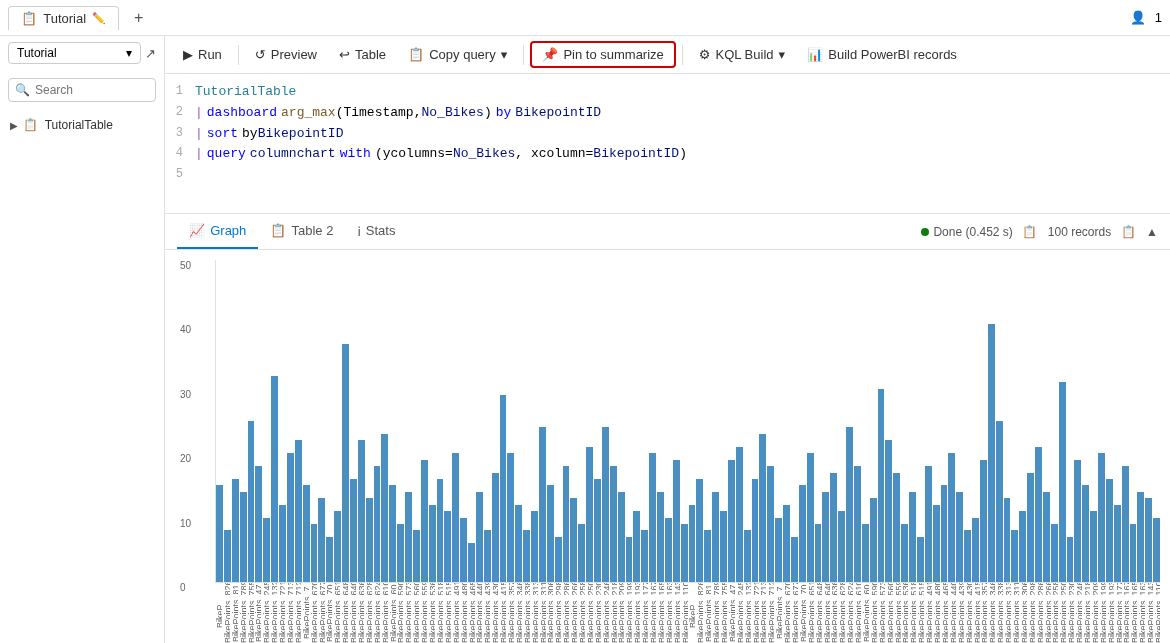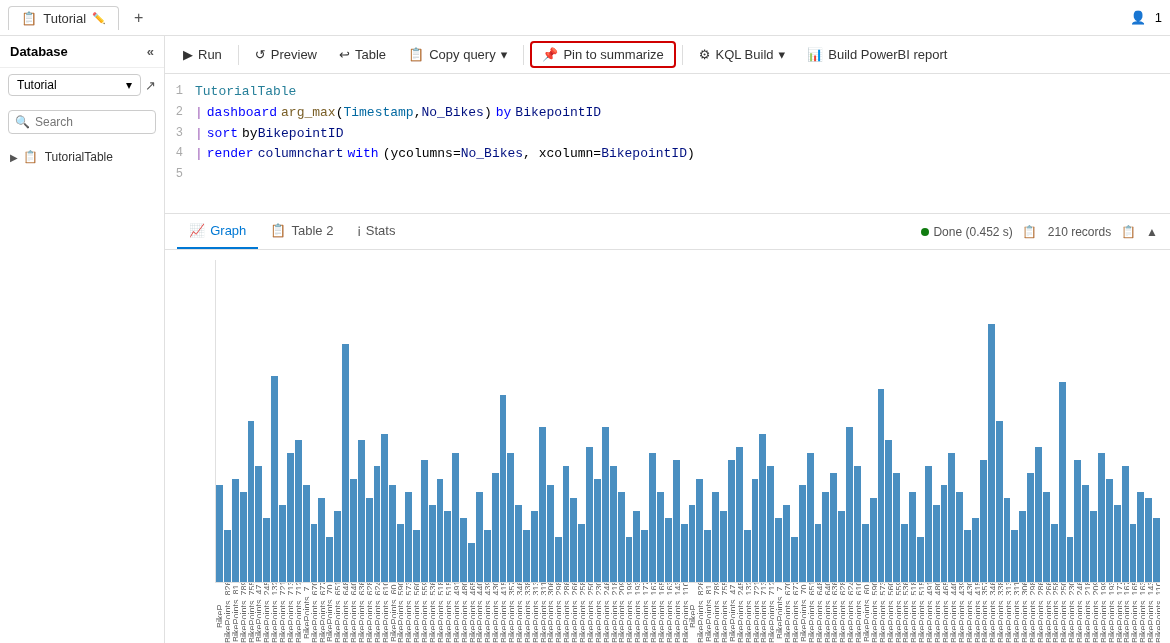--- a/index.html
+++ b/index.html
@@ -75,26 +75,20 @@
   <div class="title-bar-add">+</div>
   <div class="title-bar-right">
     <span style="font-size:13px;">👤</span>
     <span>1</span>
   </div>
 </div>
 
 <div class="main-layout">
 
   <div class="sidebar">
-    <div class="sidebar-header">
-      <span>Database</span>
-      <div class="sidebar-header-icons">
-        <span style="cursor:pointer;">«</span>
-      </div>
-    </div>
     <div style="display:flex;align-items:center;padding:6px 8px;gap:4px;">
       <button style="flex:1;display:flex;align-items:center;justify-content:space-between;border:1px solid #ccc;border-radius:4px;padding:3px 8px;background:#fff;cursor:pointer;font-size:12px;">
         <span>Tutorial</span>
         <span>▾</span>
       </button>
       <span style="cursor:pointer;color:#555;">↗</span>
     </div>
     <div class="sidebar-search">
       <span class="sidebar-search-icon">🔍</span>
       <input type="text" style="width: 100%; border: 1px solid rgb(204, 204, 204); border-radius: 4px; padding: 4px 8px 4px 26px; font-size: 12px;" placeholder="Search">
@@ -135,53 +129,53 @@
         <span>Pin to summarize</span>
       </button>
       <div class="toolbar-sep"></div>
       <button class="toolbar-btn">
         <span>⚙</span>
         <span>KQL Build</span>
         <span>▾</span>
       </button>
       <button class="toolbar-btn">
         <span>📊</span>
-        <span>Build PowerBI report</span>
+        <span>Build PowerBI records</span>
       </button>
     </div>
 
     <div class="code-editor">
       <div class="code-line">
         <span class="line-num">1</span>
         <span style="color:#267f99;">TutorialTable</span>
       </div>
       <div class="code-line">
         <span class="line-num">2</span>
         <span class="code-pipe">|</span>
         <span style="color:#0000ff;margin-right:4px;">dashboard</span>
         <span style="color:#795e26;">arg_max</span>
           <span>(</span>
-          <span style="color:#0369a1;">Timestamp</span>
+          <span style="color:#000000;">Timestamp</span>
           <span>, </span>
           <span style="color:#001080;">No_Bikes</span>
           <span>)</span>
         <span style="color:#0000ff;margin:0 4px;">by</span>
         <span style="color:#001080;">BikepointID</span>
       </div>
       <div class="code-line">
         <span class="line-num">3</span>
         <span class="code-pipe">|</span>
         <span style="color:#0000ff;margin-right:4px;">sort</span>
         <span>by </span>
         <span style="color:#001080;">BikepointID</span>
       </div>
       <div class="code-line">
         <span class="line-num">4</span>
         <span class="code-pipe">|</span>
-        <span style="color:#0000ff;margin-right:4px;">render</span>
+        <span style="color:#0000ff;margin-right:4px;">query</span>
         <span style="color:#001080;">columnchart</span>
         <span style="color:#0000ff;margin:0 4px;">with</span>
         <span>(ycolumns=</span>
           <span style="color:#001080;">No_Bikes</span>
           <span>, xcolumn= </span>
           <span style="color:#001080;">BikepointID</span>
           <span>)</span>
       </div>
       <div class="code-line">
         <span class="line-num">5</span>
@@ -198,27 +192,35 @@
           <span>📋</span>
           <span>Table 2</span>
         </div>
         <div class="results-tab">
           <span>ℹ</span>
           <span>Stats</span>
         </div>
         <div class="results-status">
           <span><span class="status-dot"></span><span>Done (0.452 s)</span></span>
           <span>📋</span>
-          <span>210 records</span>
+          <span>100 records</span>
           <span style="cursor:pointer;">📋</span>
           <span style="cursor:pointer;">▲</span>
         </div>
       </div>
 
       <div class="chart-container" id="chartContainer">
+        <div class="chart-y-axis" id="yAxis">
+            <div>50</div>
+            <div>40</div>
+            <div>30</div>
+            <div>20</div>
+            <div>10</div>
+            <div>0</div>
+          </div>
         <div class="chart-area" id="chartBars">
             <div class="bar" style="height: 30%;"></div>
             <div class="bar" style="height: 16%;"></div>
             <div class="bar" style="height: 32%;"></div>
             <div class="bar" style="height: 28%;"></div>
             <div class="bar" style="height: 50%;"></div>
             <div class="bar" style="height: 36%;"></div>
             <div class="bar" style="height: 20%;"></div>
             <div class="bar" style="height: 64%;"></div>
             <div class="bar" style="height: 24%;"></div>

